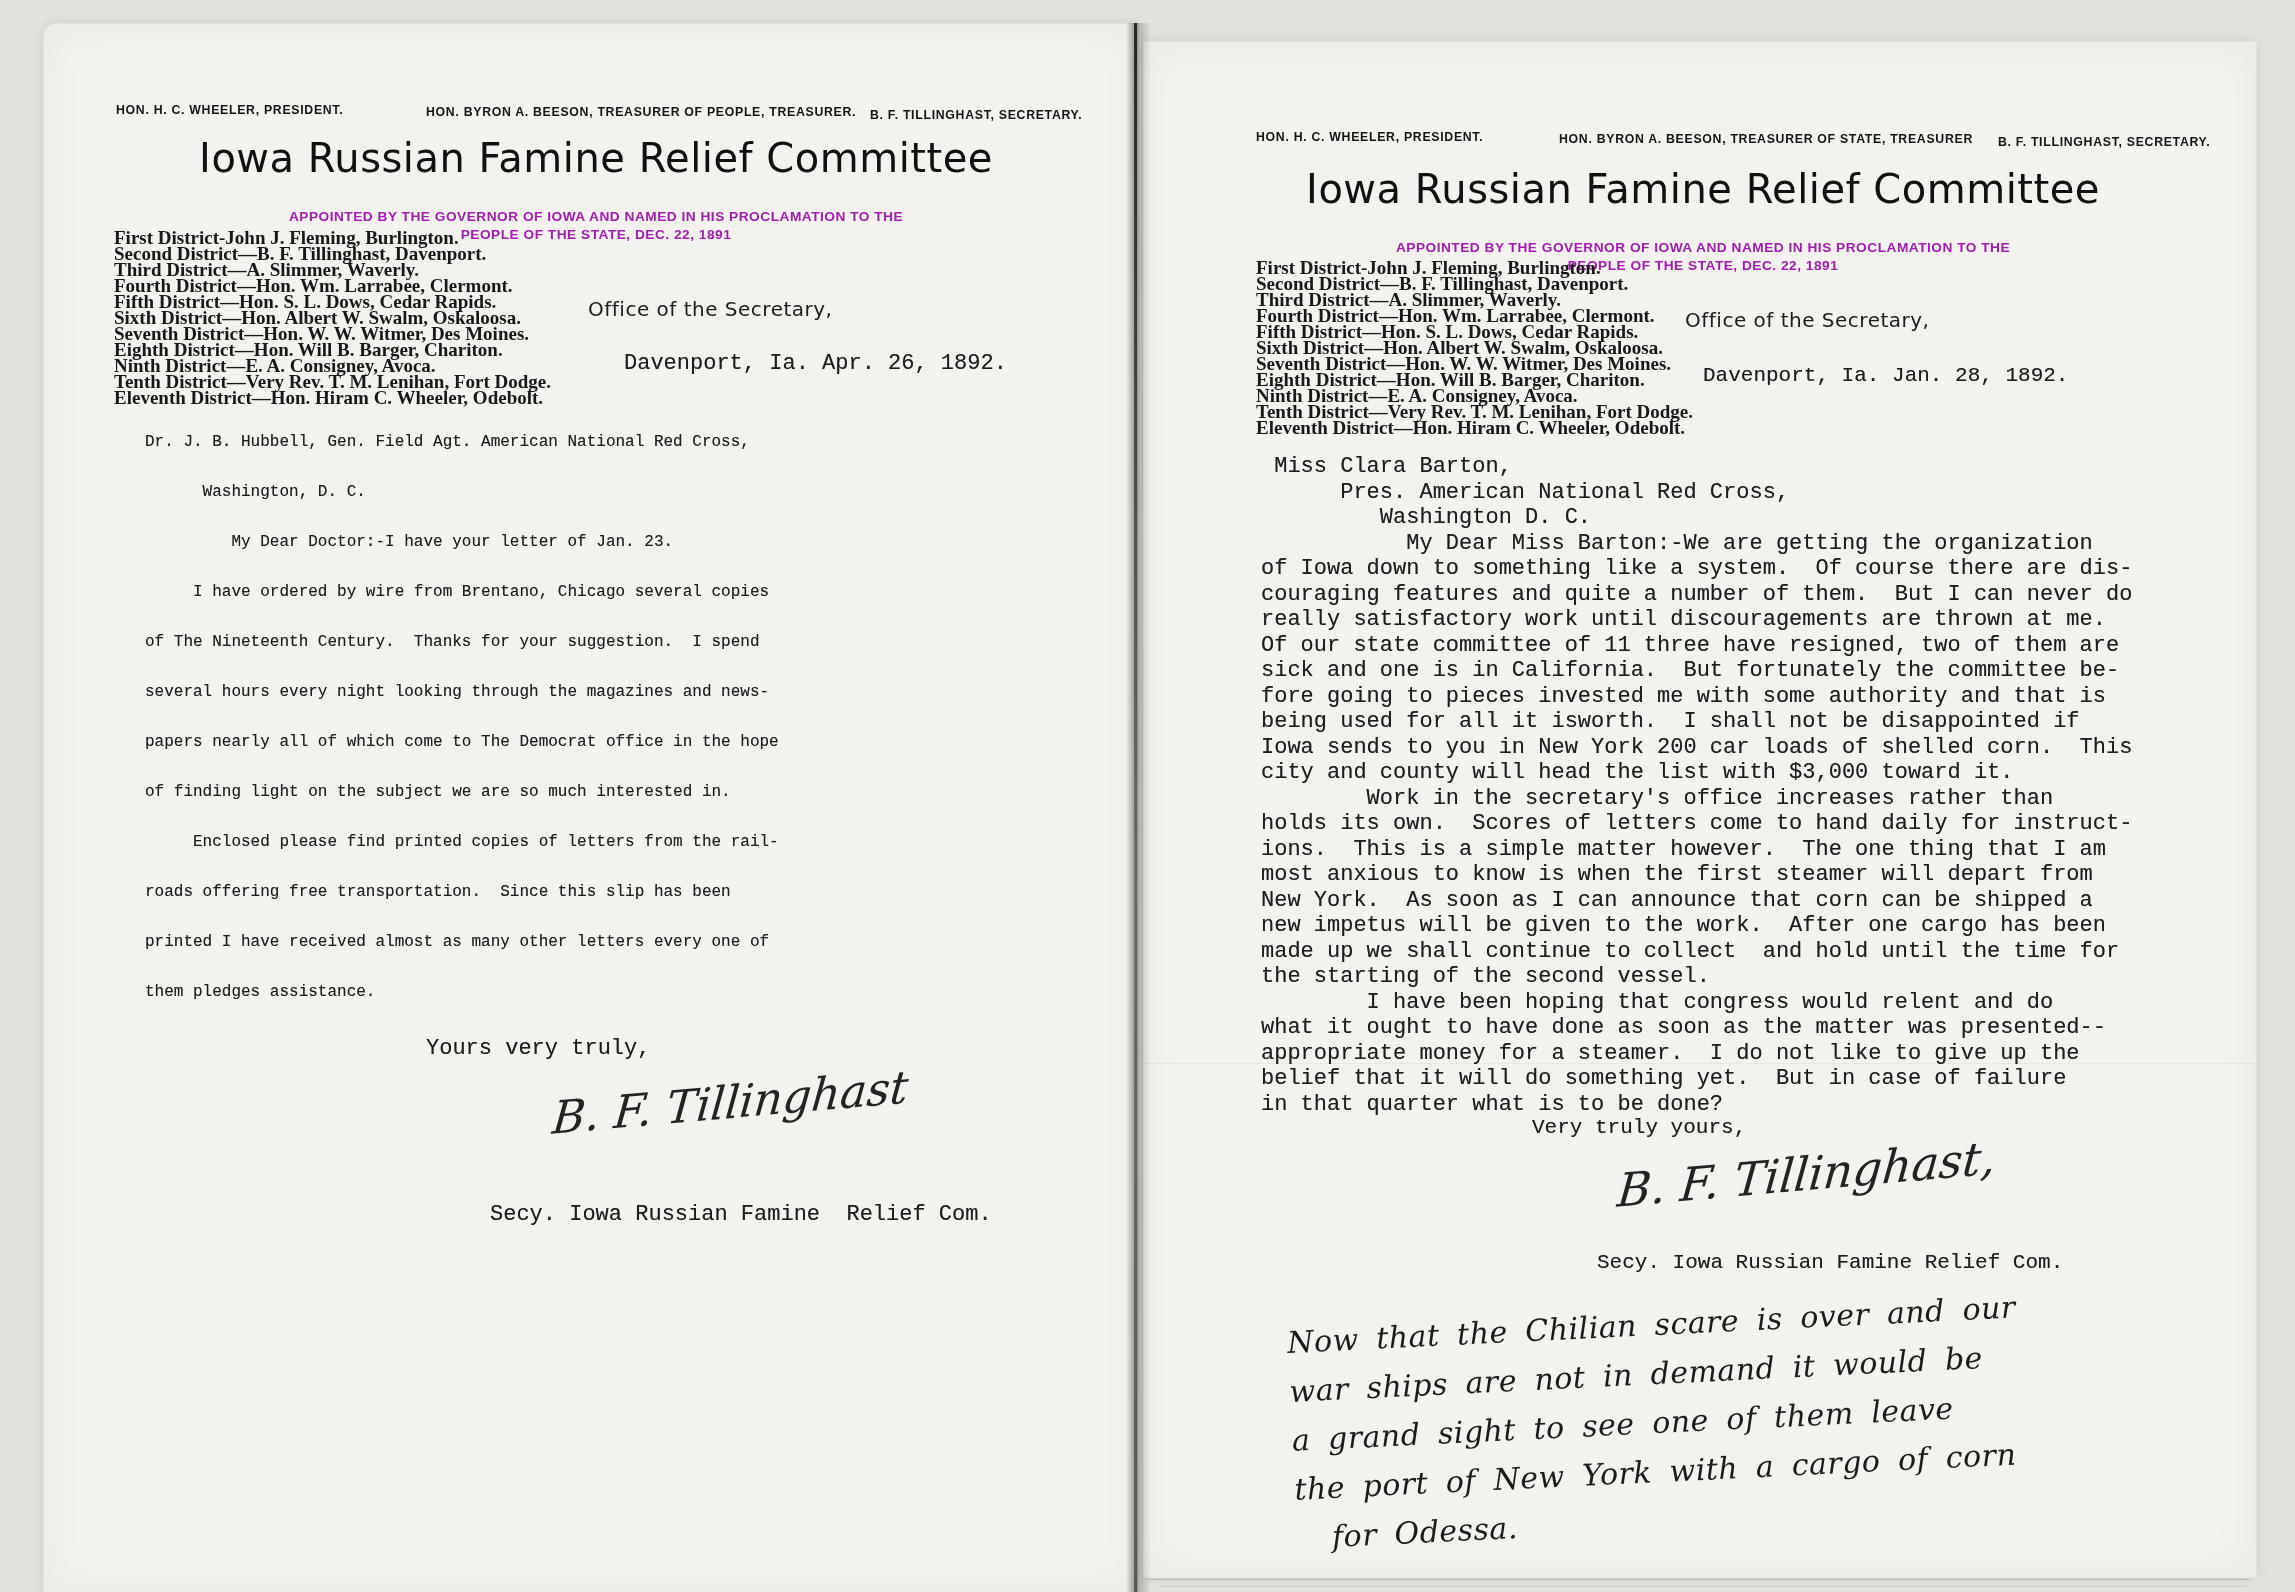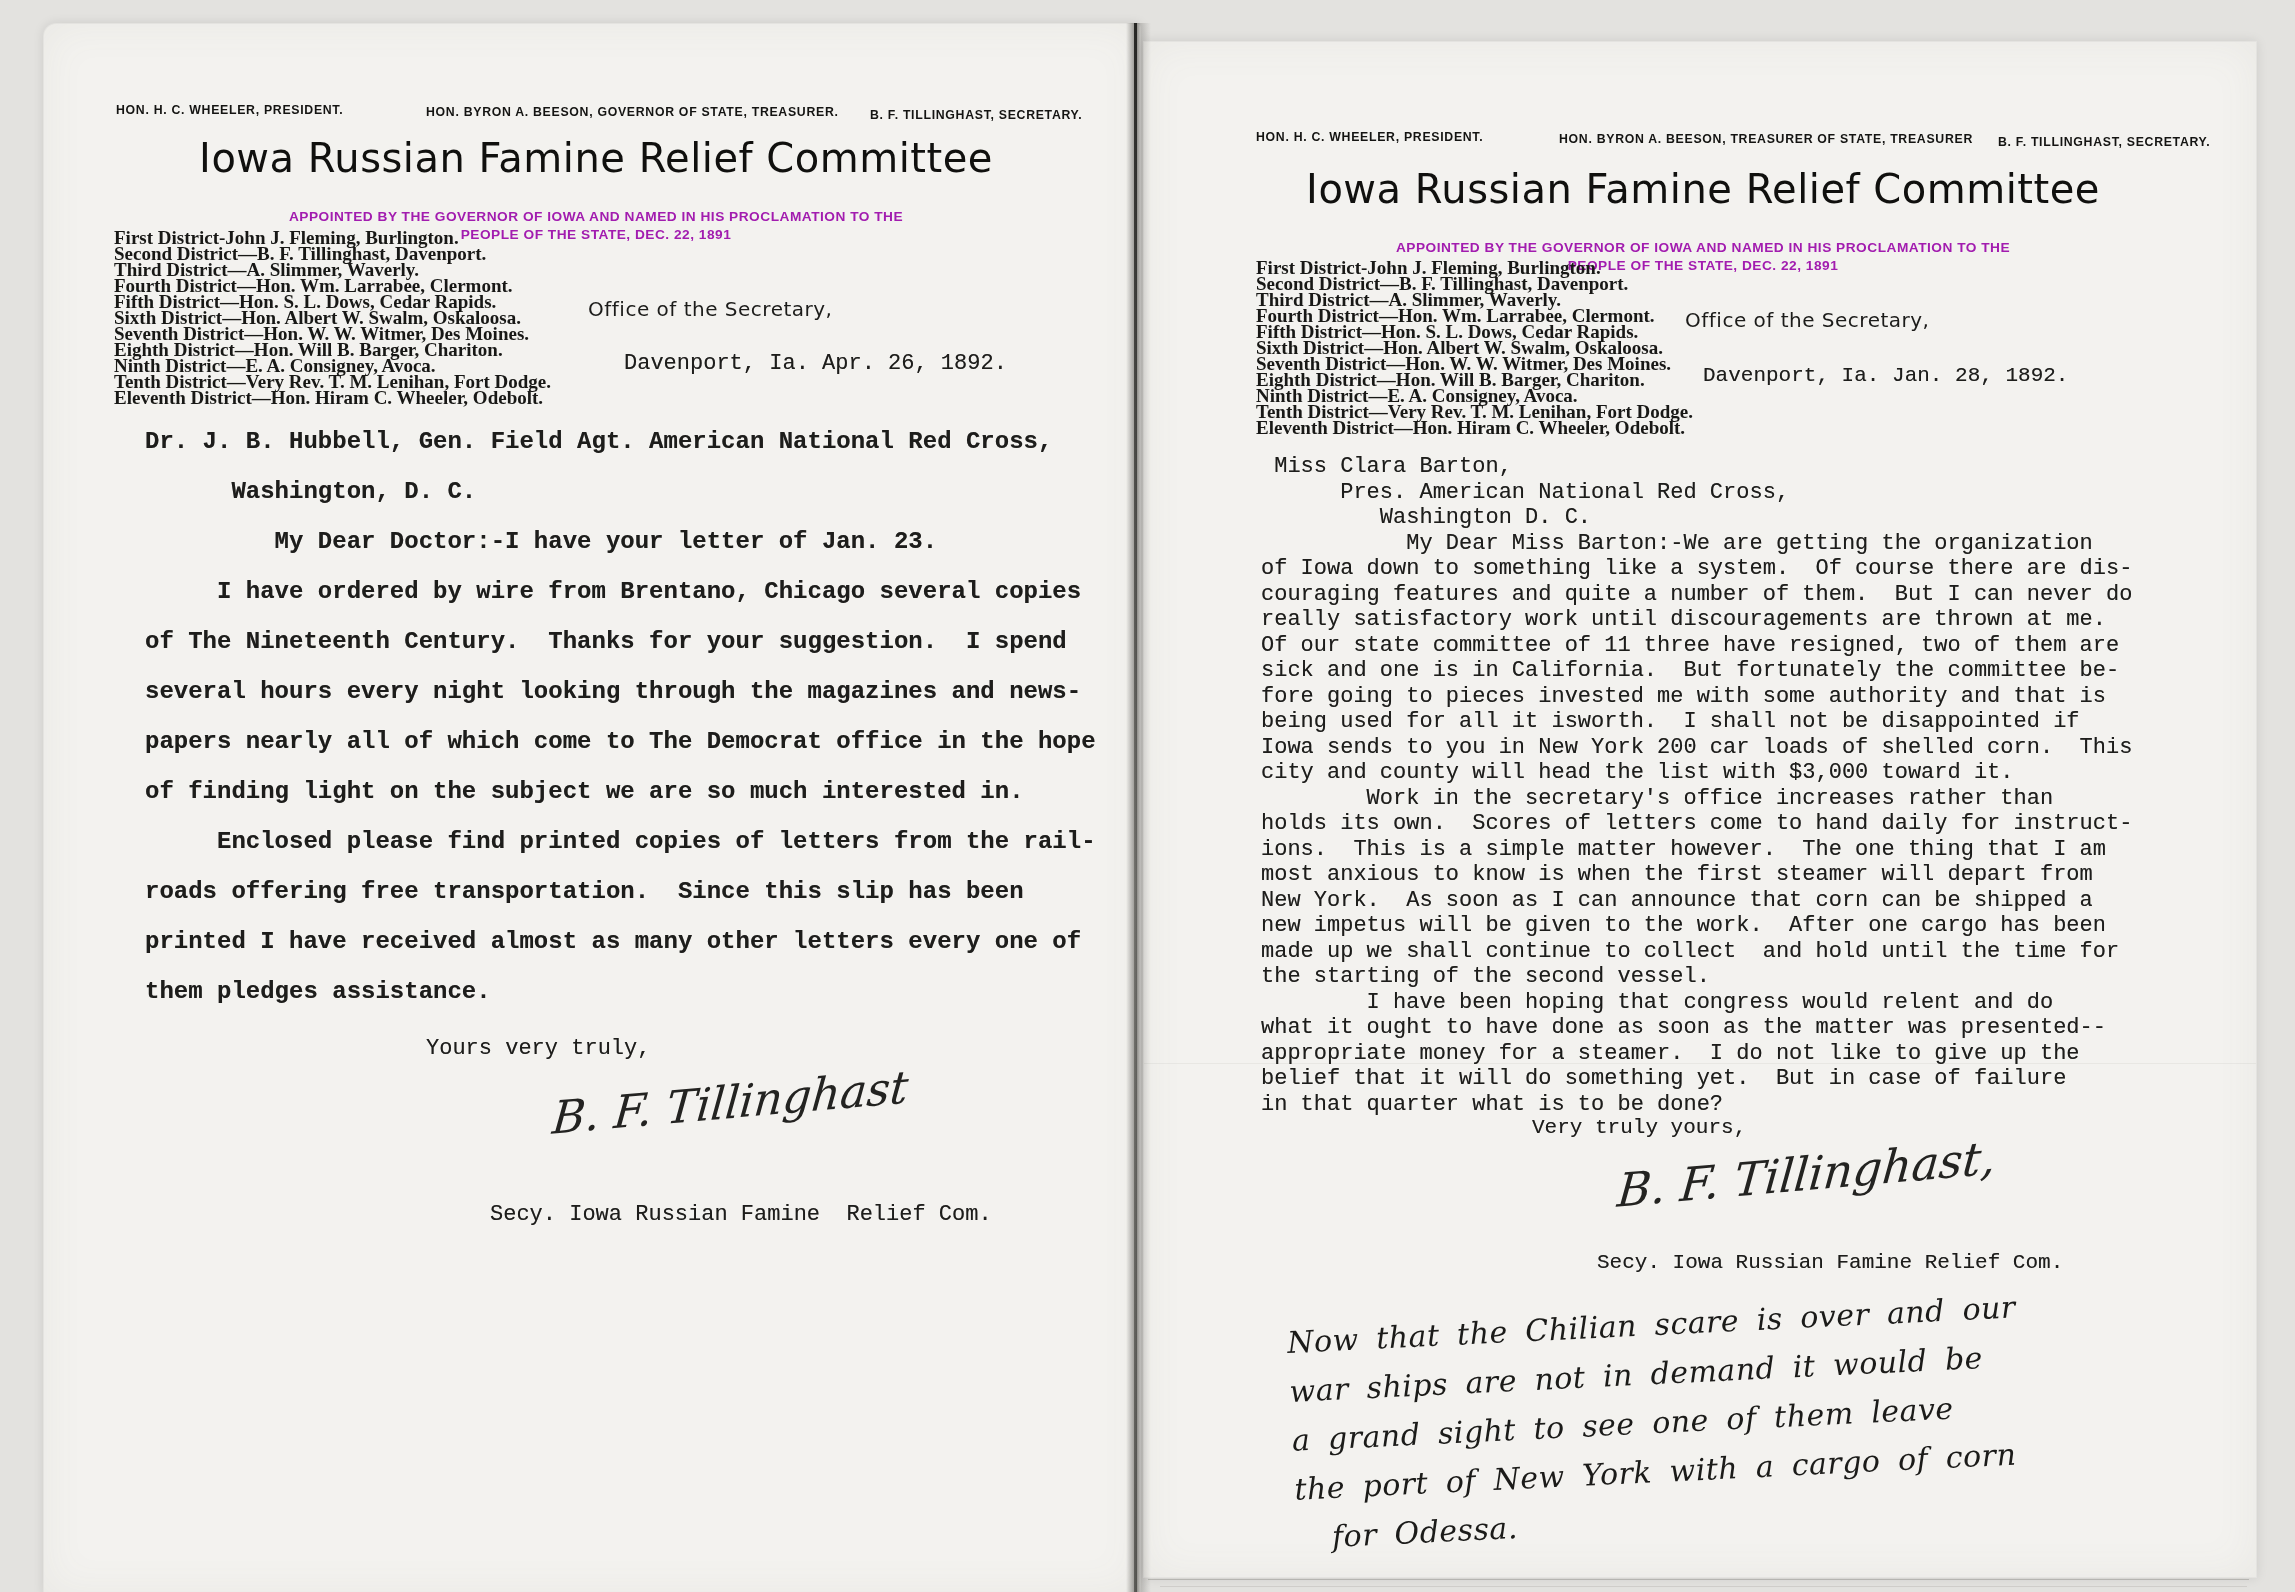--- a/index.html
+++ b/index.html
@@ -59,21 +59,21 @@
     font-size:20px;letter-spacing:0.5px;color:#1c1c1a;white-space:pre;
   }
   .typed{
     font-family:"Liberation Mono", monospace;
     color:#1d1d1b;white-space:pre;
     text-shadow:0 0 0.5px rgba(20,20,20,0.45);
   }
   .dateline-left{position:absolute;font-size:22px;}
   .dateline-right{position:absolute;font-size:21px;}
   .body-left{position:absolute;}
-  .body-left .tline{font-size:24px;line-height:50px;font-weight:bold;}
+  .body-left .tline{font-size:16px;line-height:50px;}
   .body-right{position:absolute;}
   .body-right .tline{font-size:22px;line-height:25.5px;}
   .closing-left{position:absolute;font-size:22px;}
   .closing-right{position:absolute;font-size:21px;margin-left:20px;}
   .signoff-left{position:absolute;font-size:22px;}
   .signoff-right{position:absolute;font-size:21px;}
   .signature{
     position:absolute;
     font-family:"DejaVu Serif", serif;
     font-style:italic;color:#232321;
@@ -91,21 +91,21 @@
   .tline{white-space:pre;}
 </style>
 </head>
 <body>
 
 <div class="canvas">
 
   <div class="page page-left">
 
     <span class="officer" style="left:72px;top:79px;">HON. H. C. WHEELER, PRESIDENT.</span>
-    <span class="officer" style="left:382px;top:81px;">HON. BYRON A. BEESON, GOVERNOR OF STATE, TREASURER.</span>
+    <span class="officer" style="left:382px;top:81px;">HON. BYRON A. BEESON, TREASURER OF PEOPLE, TREASURER.</span>
     <span class="officer" style="left:826px;top:84px;">B. F. TILLINGHAST, SECRETARY.</span>
 
     <div class="masthead" style="left:26px;top:111px;width:1052px;">Iowa Russian Famine Relief Committee</div>
 
     <div class="subtitle" style="left:26px;top:185px;width:1052px;">APPOINTED BY THE GOVERNOR OF IOWA AND NAMED IN HIS PROCLAMATION TO THE</div>
     <div class="subtitle" style="left:26px;top:203px;width:1052px;">PEOPLE OF THE STATE, DEC. 22, 1891</div>
 
     <div class="districts" style="left:70px;top:206px;">
         <div class="tline">First District-John J. Fleming, Burlington.</div>
         <div class="tline">Second District—B. F. Tillinghast, Davenport.</div>

